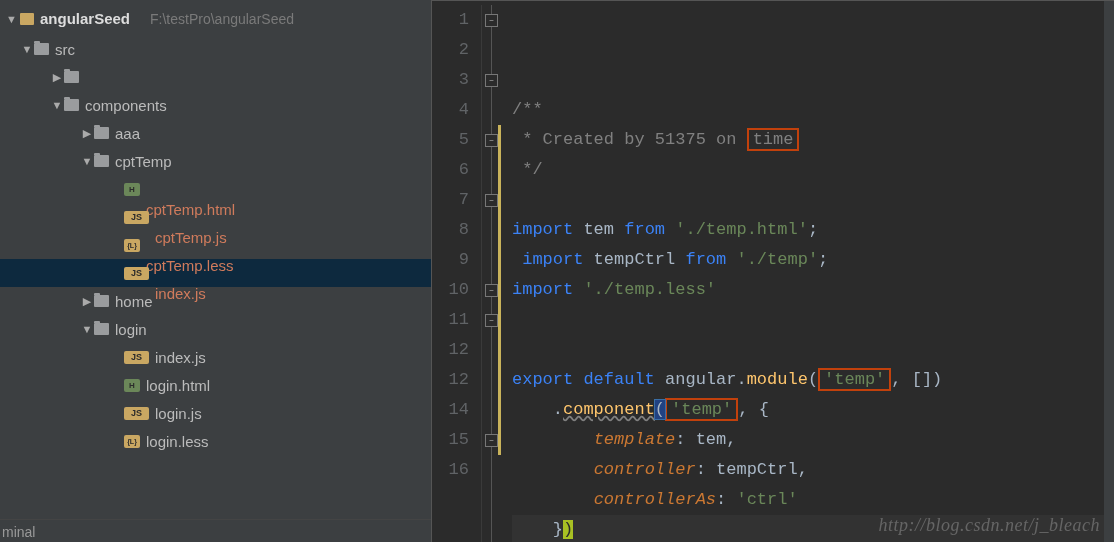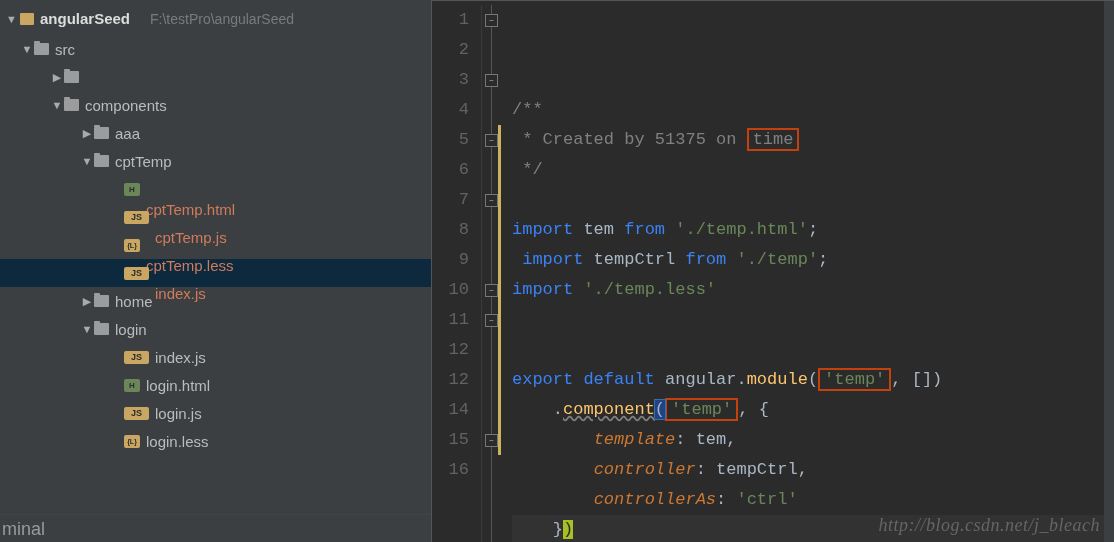--- a/index.html
+++ b/index.html
@@ -89,21 +89,21 @@
   .tree-row .label { color: #bbbbbb; }
   .tree-row .label.hl { color: #d07b5c; margin-top: 40px; }
   .indent-1 { padding-left: 20px; }
   .indent-2 { padding-left: 50px; }
   .indent-3 { padding-left: 80px; }
   .indent-4 { padding-left: 110px; }
   .sidebar-footer {
     padding: 4px 6px 2px 2px;
     color: #999;
     border-top: 1px solid #444;
-    font-size: 18px;
+    font-size: 14px;
     margin-top: 28px;
   }
 
   
   .editor {
     flex: 1;
     background: #2b2b2b;
     display: flex;
     flex-direction: column;
     border-top: 1px solid #555;

